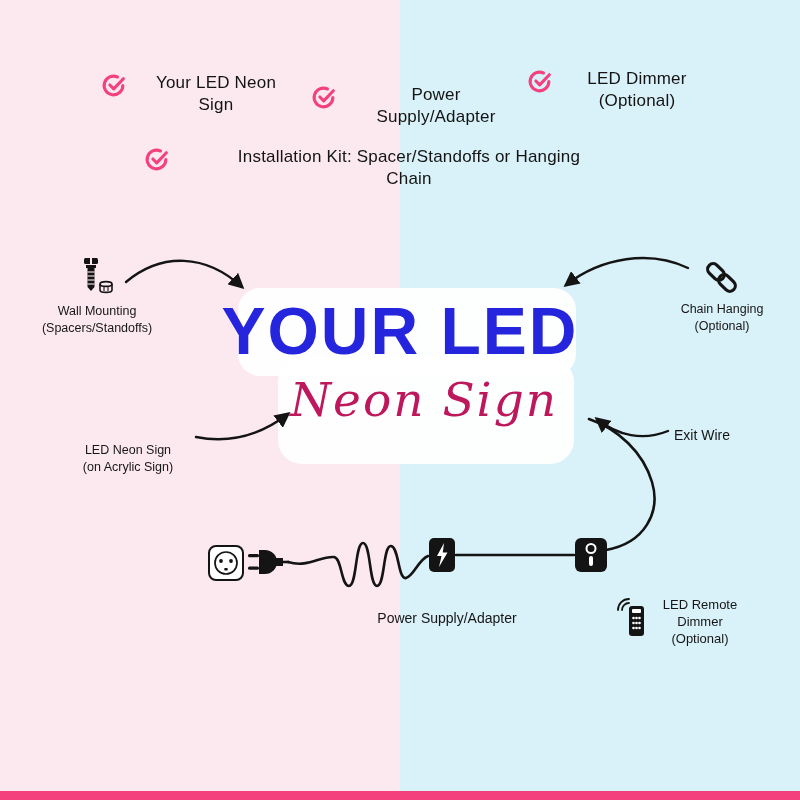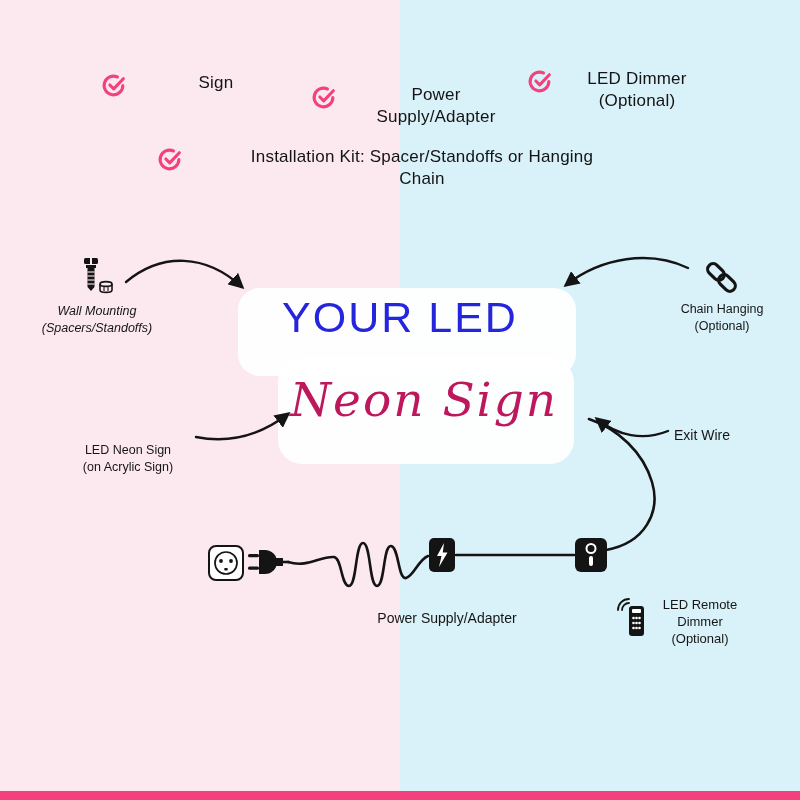--- a/index.html
+++ b/index.html
@@ -7,21 +7,21 @@
   .canvas{position:relative;width:800px;height:800px;overflow:hidden;background:#fce9f0;}
   .bg-half{position:absolute;top:0;height:800px;width:400px;}
   .bg-left{left:0;background:#fce9f0;}
   .bg-right{left:400px;background:#d9f1f8;}
   .bottom-bar{position:absolute;left:0;bottom:0;width:800px;height:9px;background:#f4417e;}
   .check-item{position:absolute;display:flex;align-items:flex-start;gap:9px;}
   .check-icon{flex:0 0 auto;width:27px;height:27px;}
   .check-label{font-size:17px;font-weight:500;line-height:1.32;text-align:center;color:#141414;letter-spacing:.2px;}
   .check-label span{display:block;}
   .sign-blob{position:absolute;left:232px;top:282px;width:350px;height:190px;}
-  .sign-line1{position:absolute;left:400px;top:293px;transform:translateX(-50%);font-size:43px;letter-spacing:2px;color:#2525dd;white-space:nowrap;}
+  .sign-line1{position:absolute;left:400px;top:293px;transform:translateX(-50%);font-size:66px;letter-spacing:2px;color:#2525dd;white-space:nowrap;font-weight:bold;}
   .sign-line2{position:absolute;left:424px;top:372px;transform:translateX(-50%);font-family:"DejaVu Serif",serif;font-style:italic;font-size:47px;letter-spacing:2px;color:#be185d;white-space:nowrap;}
   .note{position:absolute;text-align:center;font-size:12.5px;line-height:1.32;color:#161616;}
   .note span{display:block;}
   .note-mid{font-size:14px;}
   .overlay{position:absolute;left:0;top:0;width:800px;height:800px;pointer-events:none;}
   .icon{position:absolute;line-height:0;}
 </style>
 </head>
 <body>
 
@@ -31,20 +31,21 @@
   <div class="bg-half bg-right"></div>
 
   <div class="check-item" style="left:100px;top:72px;">
     <span class="check-icon">
       <svg viewBox="0 0 26 26" width="27" height="27">
           <path d="M22 13a9 9 0 1 1-5.2-8.2" fill="none" stroke="#f4417e" stroke-width="3" stroke-linecap="round"></path>
           <path d="M9.5 12.5l3.7 3.7L22.5 6.5" fill="none" stroke="#f4417e" stroke-width="3" stroke-linecap="round" stroke-linejoin="round"></path>
         </svg>
     </span>
     <div class="check-label" style="width:160px;">
+      <span>Your LED Neon</span>
       <span>Sign</span>
     </div>
   </div>
 
   <div class="check-item" style="left:310px;top:84px;">
     <span class="check-icon">
       <svg viewBox="0 0 26 26" width="27" height="27">
           <path d="M22 13a9 9 0 1 1-5.2-8.2" fill="none" stroke="#f4417e" stroke-width="3" stroke-linecap="round"></path>
           <path d="M9.5 12.5l3.7 3.7L22.5 6.5" fill="none" stroke="#f4417e" stroke-width="3" stroke-linecap="round" stroke-linejoin="round"></path>
         </svg>
@@ -61,21 +62,21 @@
           <path d="M22 13a9 9 0 1 1-5.2-8.2" fill="none" stroke="#f4417e" stroke-width="3" stroke-linecap="round"></path>
           <path d="M9.5 12.5l3.7 3.7L22.5 6.5" fill="none" stroke="#f4417e" stroke-width="3" stroke-linecap="round" stroke-linejoin="round"></path>
         </svg>
     </span>
     <div class="check-label" style="width:150px;">
       <span>LED Dimmer</span>
       <span>(Optional)</span>
     </div>
   </div>
 
-  <div class="check-item" style="left:156px;top:146px;">
+  <div class="check-item" style="left:143px;top:146px;">
     <span class="check-icon">
       <svg viewBox="0 0 26 26" width="27" height="27">
           <path d="M22 13a9 9 0 1 1-5.2-8.2" fill="none" stroke="#f4417e" stroke-width="3" stroke-linecap="round"></path>
           <path d="M9.5 12.5l3.7 3.7L22.5 6.5" fill="none" stroke="#f4417e" stroke-width="3" stroke-linecap="round" stroke-linejoin="round"></path>
         </svg>
     </span>
     <div class="check-label" style="width:460px;">
       <span>Installation Kit: Spacer/Standoffs or Hanging</span>
       <span>Chain</span>
     </div>
@@ -114,21 +115,21 @@
       <line x1="13.5" y1="20" x2="20.5" y2="20" stroke="#fce9f0" stroke-width="1.1"></line>
       <line x1="13.5" y1="24" x2="20.5" y2="24" stroke="#fce9f0" stroke-width="1.1"></line>
       <line x1="13.5" y1="28" x2="20.5" y2="28" stroke="#fce9f0" stroke-width="1.1"></line>
       <polygon points="13.5,31 20.5,31 17,35" fill="#141414"></polygon>
       <ellipse cx="32" cy="28" rx="6" ry="2.4" fill="none" stroke="#141414" stroke-width="1.6"></ellipse>
       <path d="M26 28 v6 a6 2.4 0 0 0 12 0 v-6" fill="none" stroke="#141414" stroke-width="1.6"></path>
       <line x1="30" y1="30" x2="30" y2="35" stroke="#141414" stroke-width="1.1"></line>
       <line x1="34" y1="30" x2="34" y2="35" stroke="#141414" stroke-width="1.1"></line>
     </svg>
   </span>
-  <div class="note" style="left:17px;top:303px;width:160px;font-style:italic;">
+  <div class="note" style="left:17px;top:303px;width:160px;">
     <span>Wall Mounting</span>
     <span>(Spacers/Standoffs)</span>
   </div>
 
   <div class="note" style="left:48px;top:442px;width:160px;text-align:center;">
     <span>LED Neon Sign</span>
     <span>(on Acrylic Sign)</span>
   </div>
 
   <span class="icon" style="left:700px;top:256px;">

